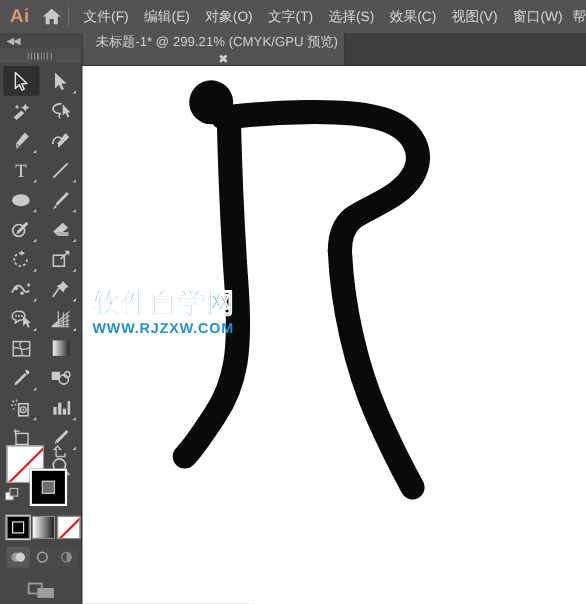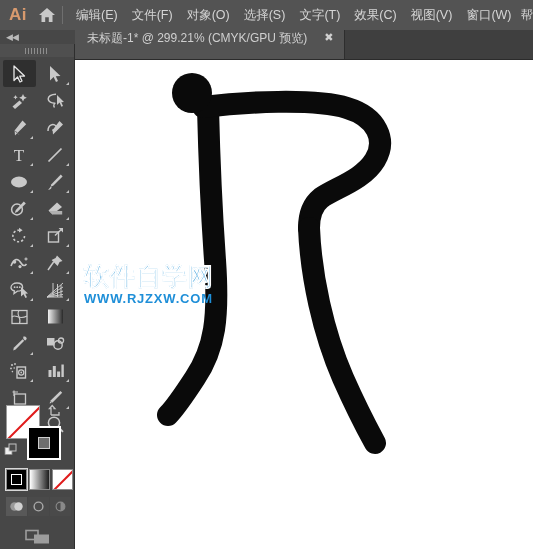--- a/index.html
+++ b/index.html
@@ -31,22 +31,23 @@
   #menu-overflow { color:#d5d5d5; font-size:12.5px; line-height:30px; padding-left:2px; }
 
   
   #tabbar {
     position: absolute; left: 75px; top: 30px; width: 458px; height: 30px;
     background: #3f3f3f; border-bottom: 1px solid #2b2b2b;
     display: flex; align-items: stretch;
   }
   #doc-tab {
     background: #535353; height: 29px;
-    display: flex; padding: 0 6px 0 12px;
+    display: flex; align-items: center; padding: 0 6px 0 12px;
     border-right: 1px solid #2e2e2e;
+    flex-direction: column;
   }
   #doc-tab-title { color: #cfcfcf; font-size: 12px; white-space: nowrap; }
   #tab-close {
     color: #d0d0d0; font-size: 11px; margin-left: 12px; padding: 0 5px;
     line-height: 14px; cursor: default; font-weight: bold;
   }
 
   
   #toolpanel {
     position: absolute; left: 0; top: 30px; width: 75px; height: 519px;
@@ -151,25 +152,25 @@
 <div id="app">
 
   <div id="menubar">
     <div id="ai-logo">Ai</div>
     <div class="home-icon">
       <svg width="18" height="16" viewBox="0 0 18 16">
         <path d="M9 1 L17 8 L14.5 8 L14.5 15 L10.8 15 L10.8 10.2 L7.2 10.2 L7.2 15 L3.5 15 L3.5 8 L1 8 Z" fill="#c9c9c9"></path>
       </svg>
     </div>
     <div class="menu-sep"></div>
+    <div class="menu-item">文件(F)</div>
     <div class="menu-item">编辑(E)</div>
-    <div class="menu-item">文件(F)</div>
     <div class="menu-item">对象(O)</div>
+    <div class="menu-item">文字(T)</div>
     <div class="menu-item">选择(S)</div>
-    <div class="menu-item">文字(T)</div>
     <div class="menu-item">效果(C)</div>
     <div class="menu-item">视图(V)</div>
     <div class="menu-item">窗口(W)</div>
     <div id="menu-overflow">帮</div>
   </div>
 
   <div id="tabbar">
     <div id="doc-tab">
       <span id="doc-tab-title">未标题-1* @ 299.21% (CMYK/GPU 预览)</span>
       <span id="tab-close">✖</span>

